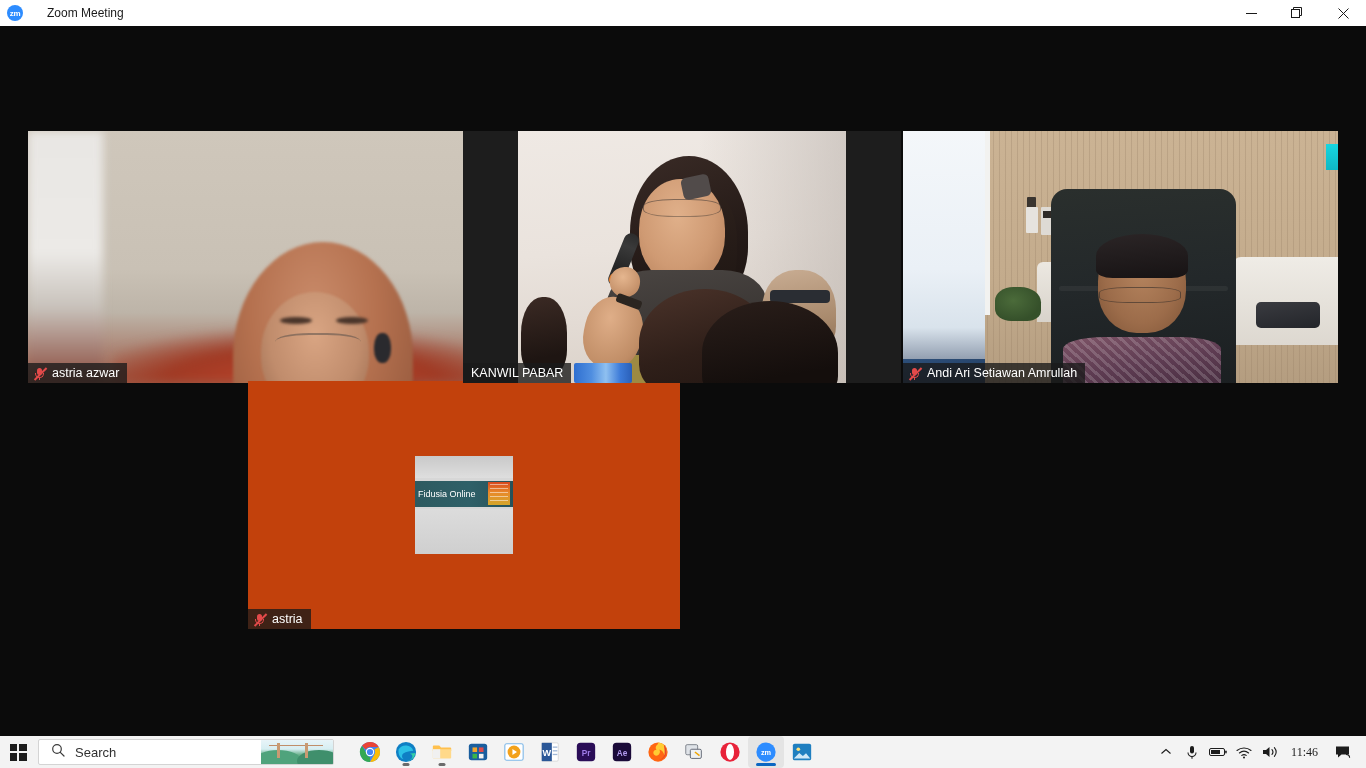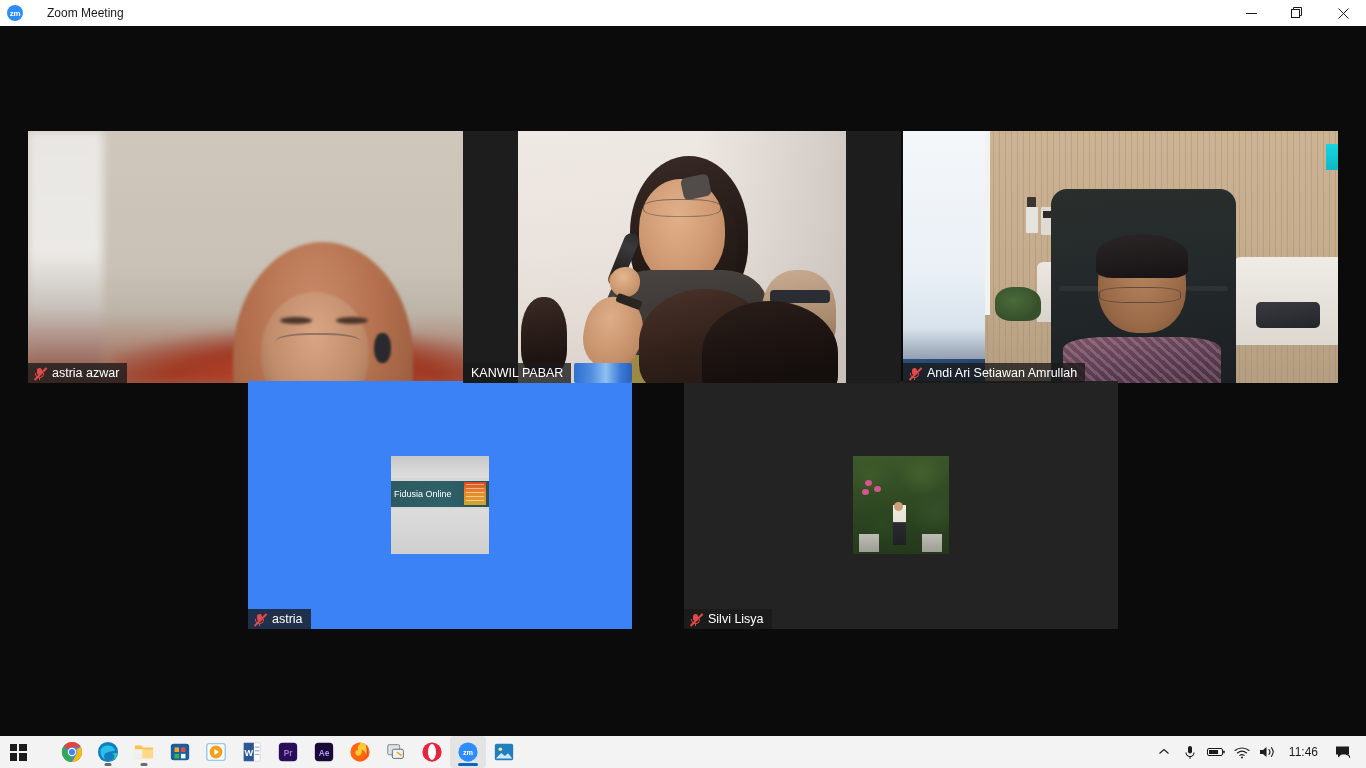--- a/index.html
+++ b/index.html
@@ -313,21 +313,21 @@
   .t3 .cyan {
     position: absolute; right: 0; top: 5%; width: 12px; height: 26px;
     background: linear-gradient(180deg,#17d6e0 0%, #0fb8c4 100%);
   }
   .t3 .towel {
     position: absolute; left: 0; bottom: 0; width: 82px; height: 24px;
     background: linear-gradient(170deg,#2d4f7a 0%, #20395a 100%);
   }
 
   
-  .t4 { left: 248px; top: 355px; width: 384px; height: 248px; background: #3b82f6; }
+  .t4 { left: 248px; top: 355px; width: 432px; height: 248px; background: #c2410c; }
   .t5 { left: 684px; top: 355px; width: 434px; height: 248px; background: #232323; }
 
   .avatar {
     position: absolute; left: 50%; top: 50%;
     transform: translate(-50%,-50%);
     overflow: hidden;
   }
   .av-fidusia { width: 98px; height: 98px; background: #d7d7d7; }
   .av-fidusia .ceil { position: absolute; left:0; top:0; width:100%; height:22%;
     background: linear-gradient(180deg,#c9c9c9 0%,#dedede 100%); }
@@ -439,21 +439,21 @@
   .appicon .underline {
     position: absolute; bottom: 2px; left: 50%; transform: translateX(-50%);
     height: 3px; border-radius: 2px; background: #6b6b6b;
   }
   .appicon.running .underline { width: 7px; }
   .appicon.active { background: rgba(0,0,0,0.06); border-radius: 4px; }
   .appicon.active .underline { width: 20px; background: #0a66c2; }
 
   .tray {
     margin-left: auto; display: flex; align-items: center; height: 32px;
-    padding-right: 6px; color: #1c1c1c;
+    padding-right: 6px; color: #1c1c1c; font-family: Liberation Serif, serif;
   }
   .tray > div { display: flex; align-items: center; justify-content: center; height: 32px; }
   .tray .chev { width: 26px; }
   .tray .ic { width: 26px; }
   .clock { font-size: 12px; padding: 0 8px; color: #1a1a1a; white-space: nowrap; }
   .tray .notif { width: 34px; }
 </style>
 </head>
 <body>
 
@@ -573,55 +573,50 @@
       <span class="mic-muted">
         <span class="body"></span>
           <span class="arc"></span>
           <span class="stem"></span>
           <span class="slash"></span>
       </span>
       <span>astria</span>
     </div>
   </div>
 
-  <div class="tile t5">
-    <div class="avatar av-silvi">
-      <div class="foliage"></div>
-      <div class="flower1"></div>
-      <div class="flower2"></div>
-      <div class="flower3"></div>
-      <div class="pot1"></div>
-      <div class="pot2"></div>
-      <div class="person"></div>
-      <div class="phead"></div>
-    </div>
-    <div class="namebadge">
-      <span class="mic-muted">
-        <span class="body"></span>
-          <span class="arc"></span>
-          <span class="stem"></span>
-          <span class="slash"></span>
-      </span>
-      <span>Silvi Lisya</span>
-    </div>
-  </div>
 
 </div>
 
 <div class="taskbar">
 
   <div class="start">
     <span class="logo">
         <i></i>
         <i></i>
         <i></i>
         <i></i>
       </span>
   </div>
 
+  <div class="searchbox">
+    <span class="mag">
+      <svg width="14" height="14" viewBox="0 0 14 14">
+        <circle cx="6" cy="6" r="4.3" fill="none" stroke="currentColor" stroke-width="1.2"></circle>
+        <path d="M9.3 9.3L13 13" stroke="currentColor" stroke-width="1.2" stroke-linecap="round"></path>
+      </svg>
+    </span>
+    <span class="ph">Search</span>
+    <span class="thumb">
+      <span class="hill"></span>
+        <span class="hill2"></span>
+      <span class="bridge"></span>
+        <span class="tower1"></span>
+        <span class="tower2"></span>
+    </span>
+  </div>
 
   <div class="tb-apps">
 
     <div class="appicon">
       <svg class="gl" viewBox="0 0 24 24">
         <circle cx="12" cy="12" r="11" fill="#4285f4"></circle>
         <path d="M12 1a11 11 0 0 1 9.5 5.5H12a5.5 5.5 0 0 0-4.8 2.8L3.3 5.3A11 11 0 0 1 12 1z" fill="#ea4335"></path>
         <path d="M21.5 6.5A11 11 0 0 1 12 23l4.7-8.2A5.5 5.5 0 0 0 17.5 12a5.4 5.4 0 0 0-.7-2.7z" fill="#fbbc05"></path>
         <path d="M12 23A11 11 0 0 1 3.3 5.3l4.4 7.6A5.5 5.5 0 0 0 12 17.5z" fill="#34a853"></path>
         <circle cx="12" cy="12" r="4.6" fill="#fff"></circle>

